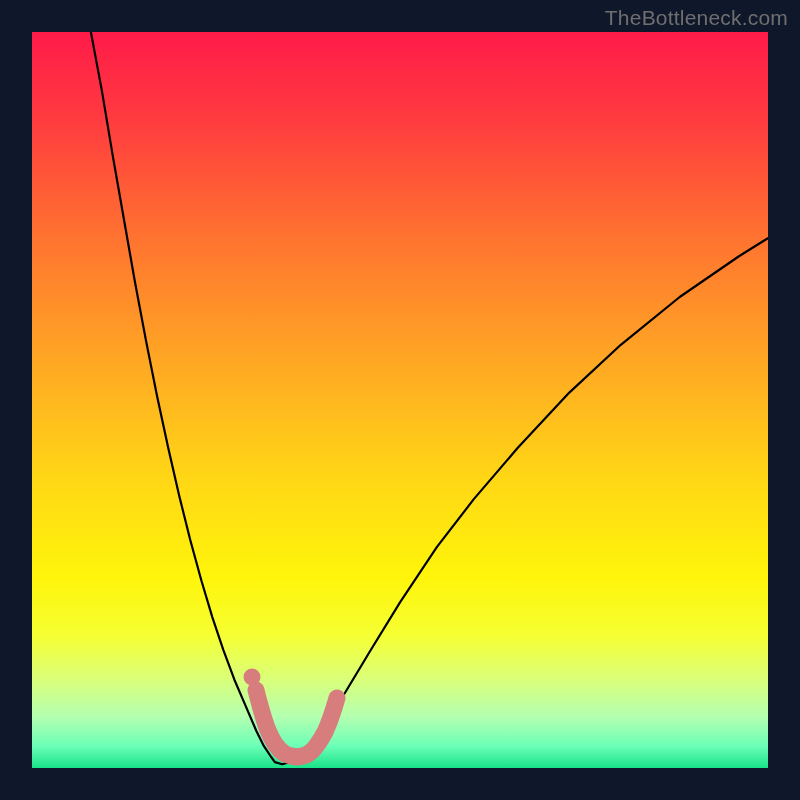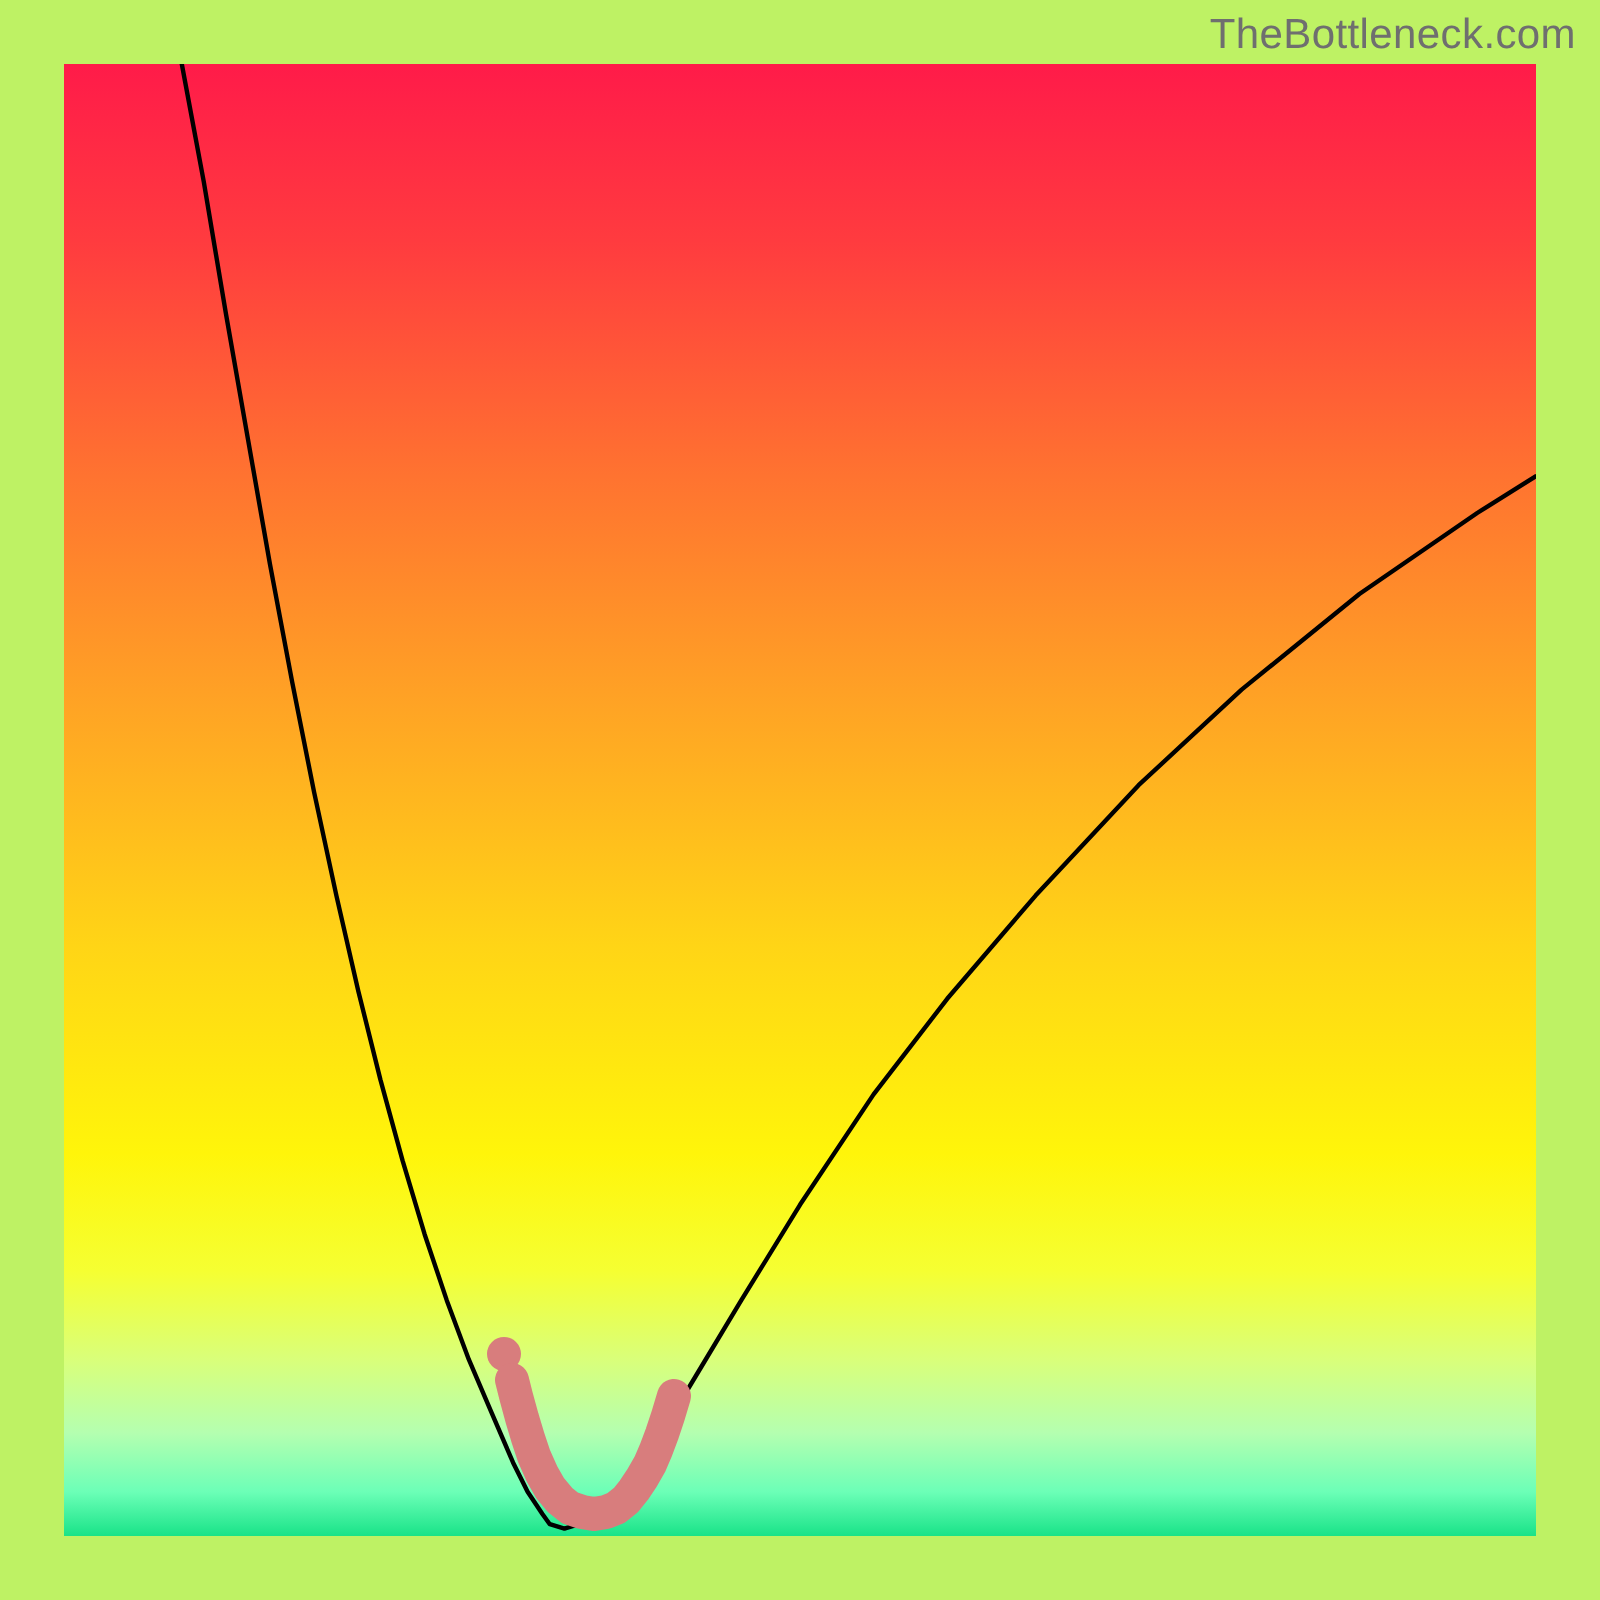--- a/index.html
+++ b/index.html
@@ -10,21 +10,21 @@
     background: #000;
     font-family: Arial, Helvetica, sans-serif;
     overflow: hidden;
   }
   .frame {
     position: absolute;
     left: 0;
     top: 0;
     width: 800px;
     height: 800px;
-    background: #bef264;
+    background: #0f172a;
   }
   .plot {
     position: absolute;
     left: 32px;
     top: 32px;
     width: 736px;
     height: 736px;
     overflow: hidden;
   }
   .watermark {

